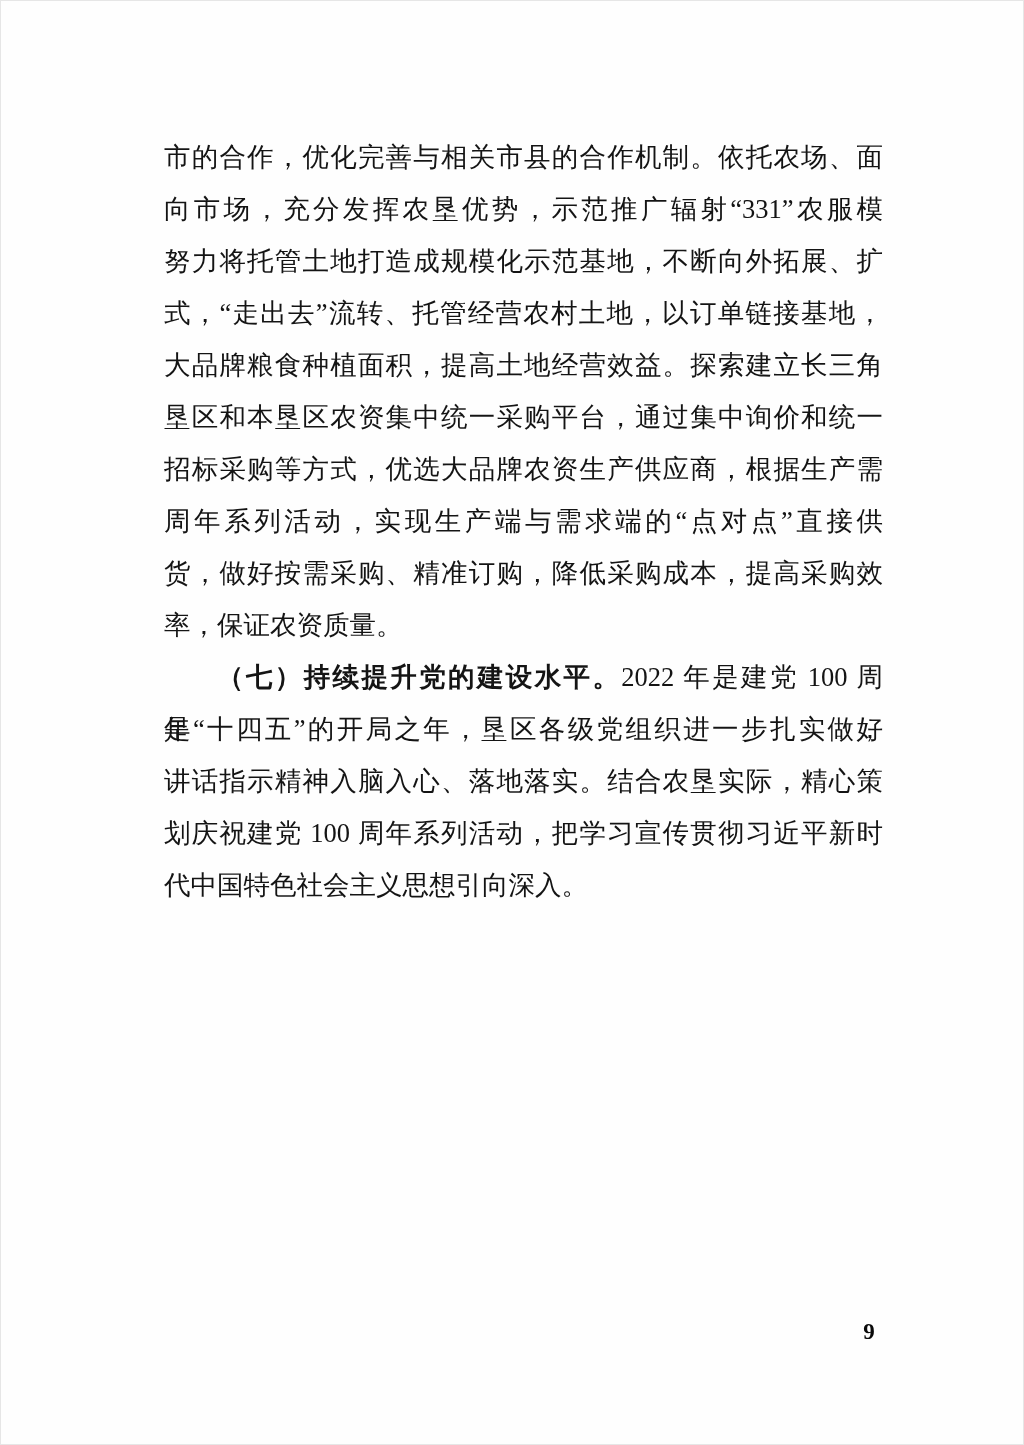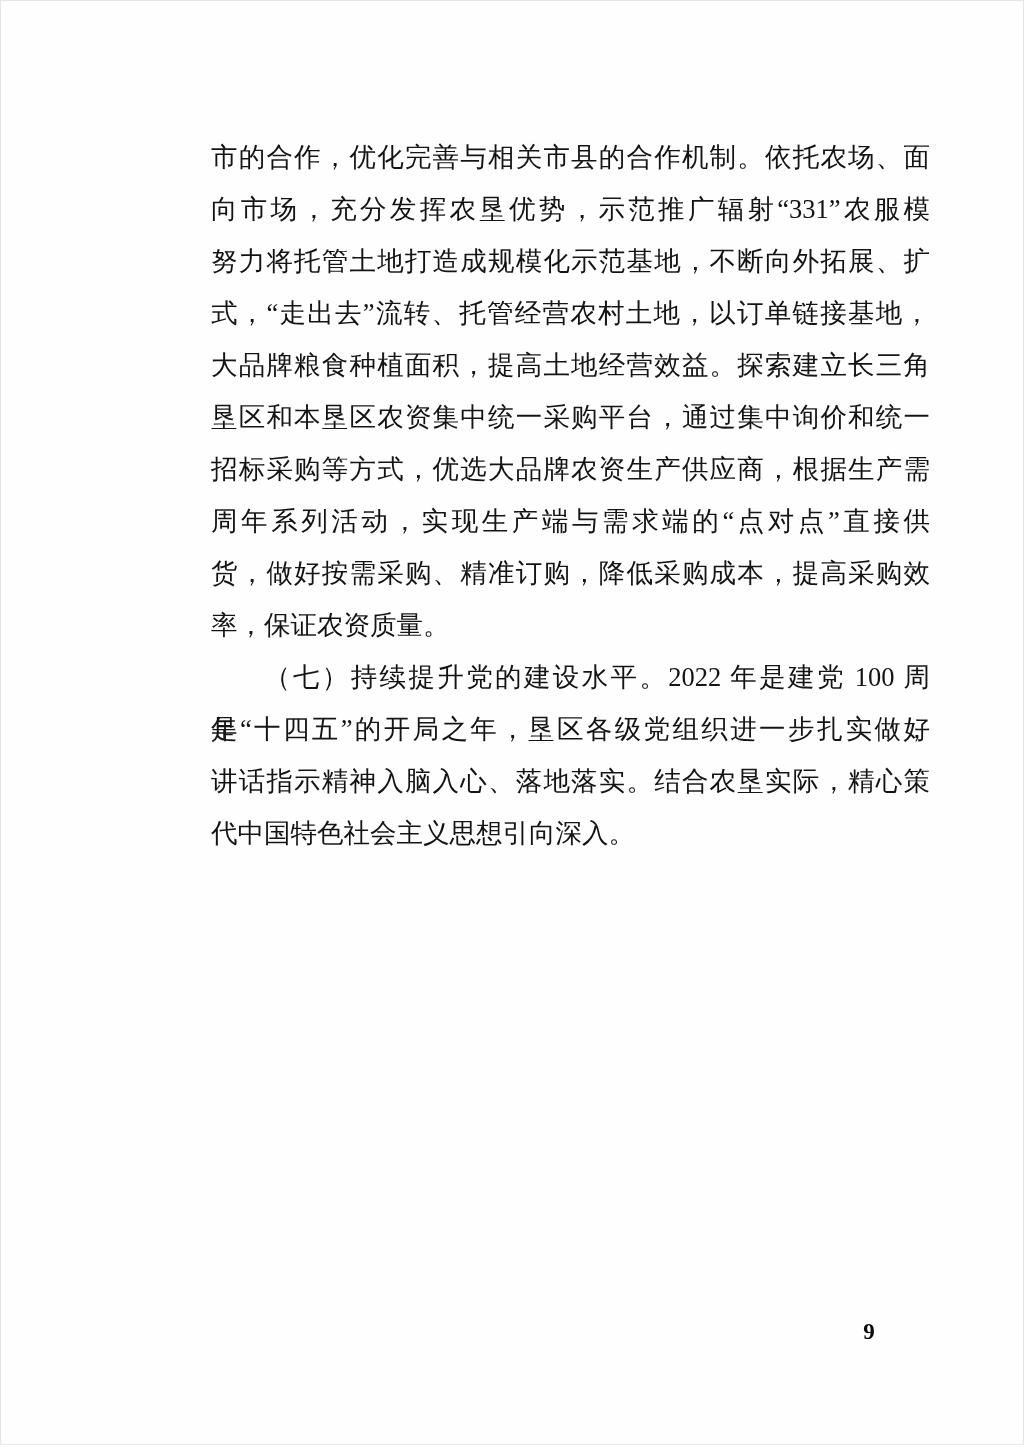--- a/index.html
+++ b/index.html
@@ -37,30 +37,29 @@
   }
   .line {
     width: 719px;
     text-align: justify;
     text-align-last: justify;
     
     word-break: break-all;
     white-space: normal;
     height: 52px;
     overflow: visible;
-    margin-left: 47px;
   }
   .line.para-end {
     text-align-last: left;
   }
   .line.indent {
     text-indent: 2em;
   }
   .heading-seg {
-    font-weight: 400;
+    font-weight: 700;
   }
   .page-number {
     position: absolute;
     left: 848px;
     top: 1318px;
     width: 40px;
     text-align: center;
     font-size: 23px;
     font-weight: bold;
     color: #0a0a0a;
@@ -83,19 +82,20 @@
     <div class="line">招标采购等方式，优选大品牌农资生产供应商，根据生产需</div>
     <div class="line">周年系列活动，实现生产端与需求端的“点对点”直接供</div>
     <div class="line">货，做好按需采购、精准订购，降低采购成本，提高采购效</div>
     <div class="line para-end">率，保证农资质量。</div>
 
     <div class="line indent">
       <span class="heading-seg">（七）持续提升党的建设水平。</span><span>2022 年是建党 100 周年，</span>
     </div>
     <div class="line">是“十四五”的开局之年，垦区各级党组织进一步扎实做好</div>
     <div class="line">讲话指示精神入脑入心、落地落实。结合农垦实际，精心策</div>
+    <div class="line">划庆祝建党 100 周年系列活动，把学习宣传贯彻习近平新时</div>
     <div class="line para-end">代中国特色社会主义思想引向深入。</div>
 
   </div>
 
   <div class="page-number">9</div>
 
 </div>
 
 </body></html>

